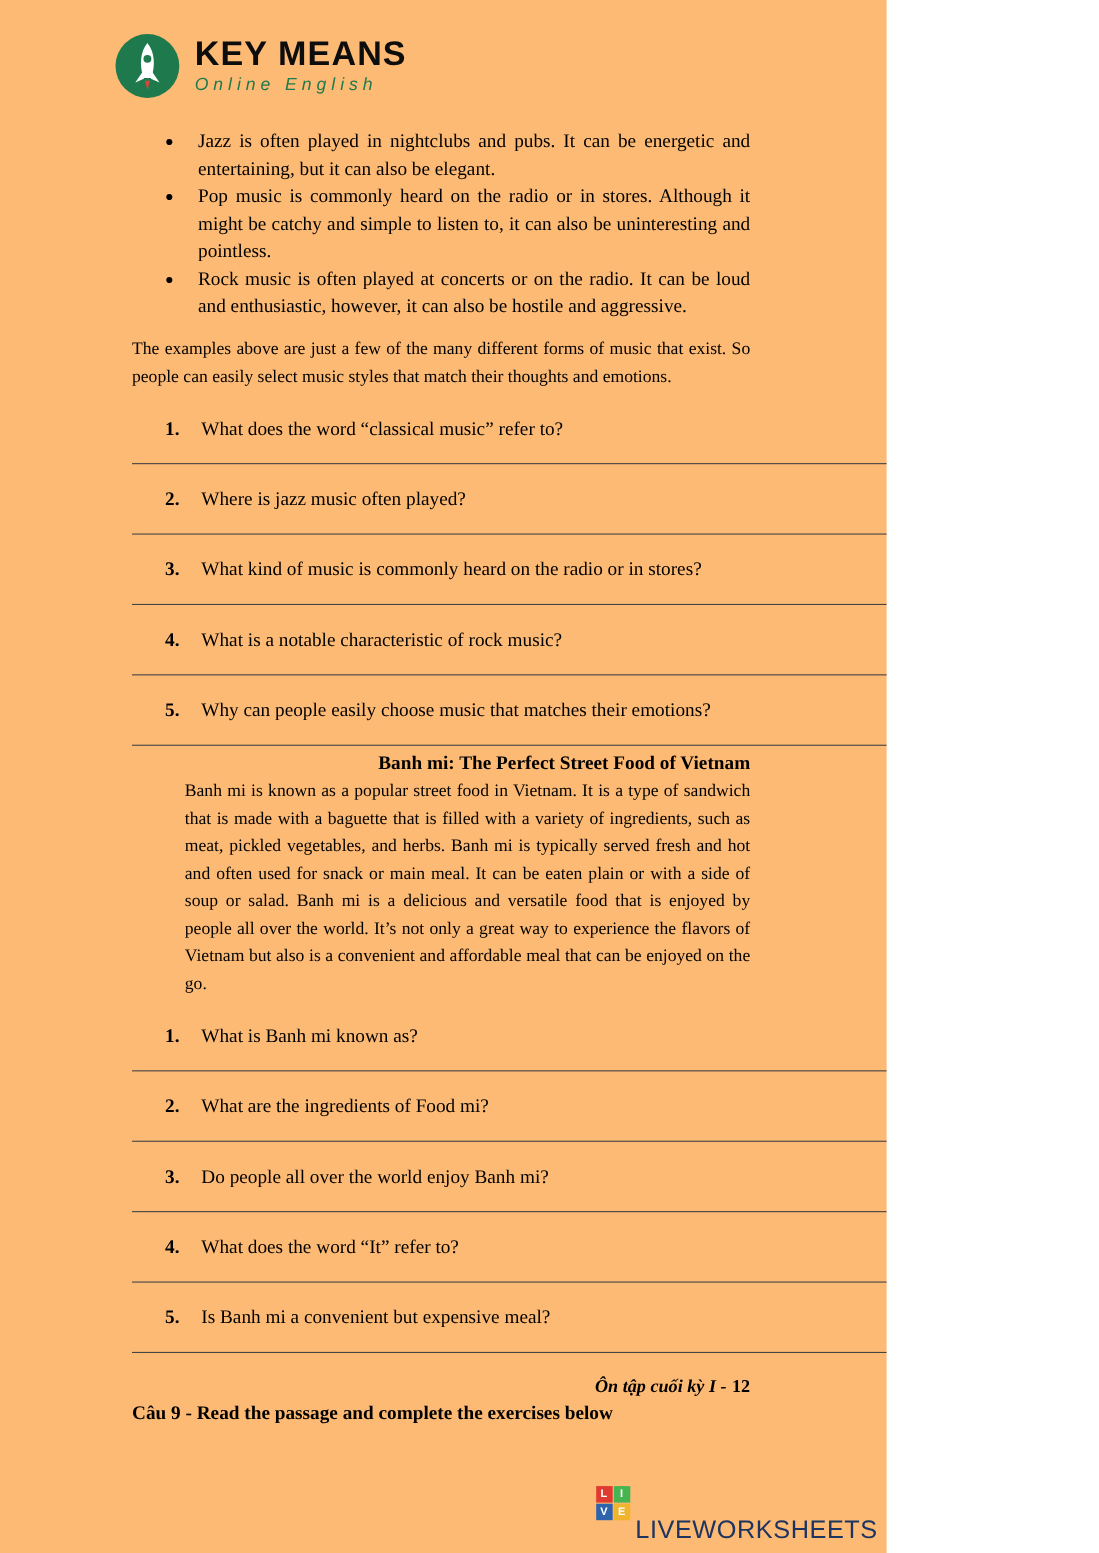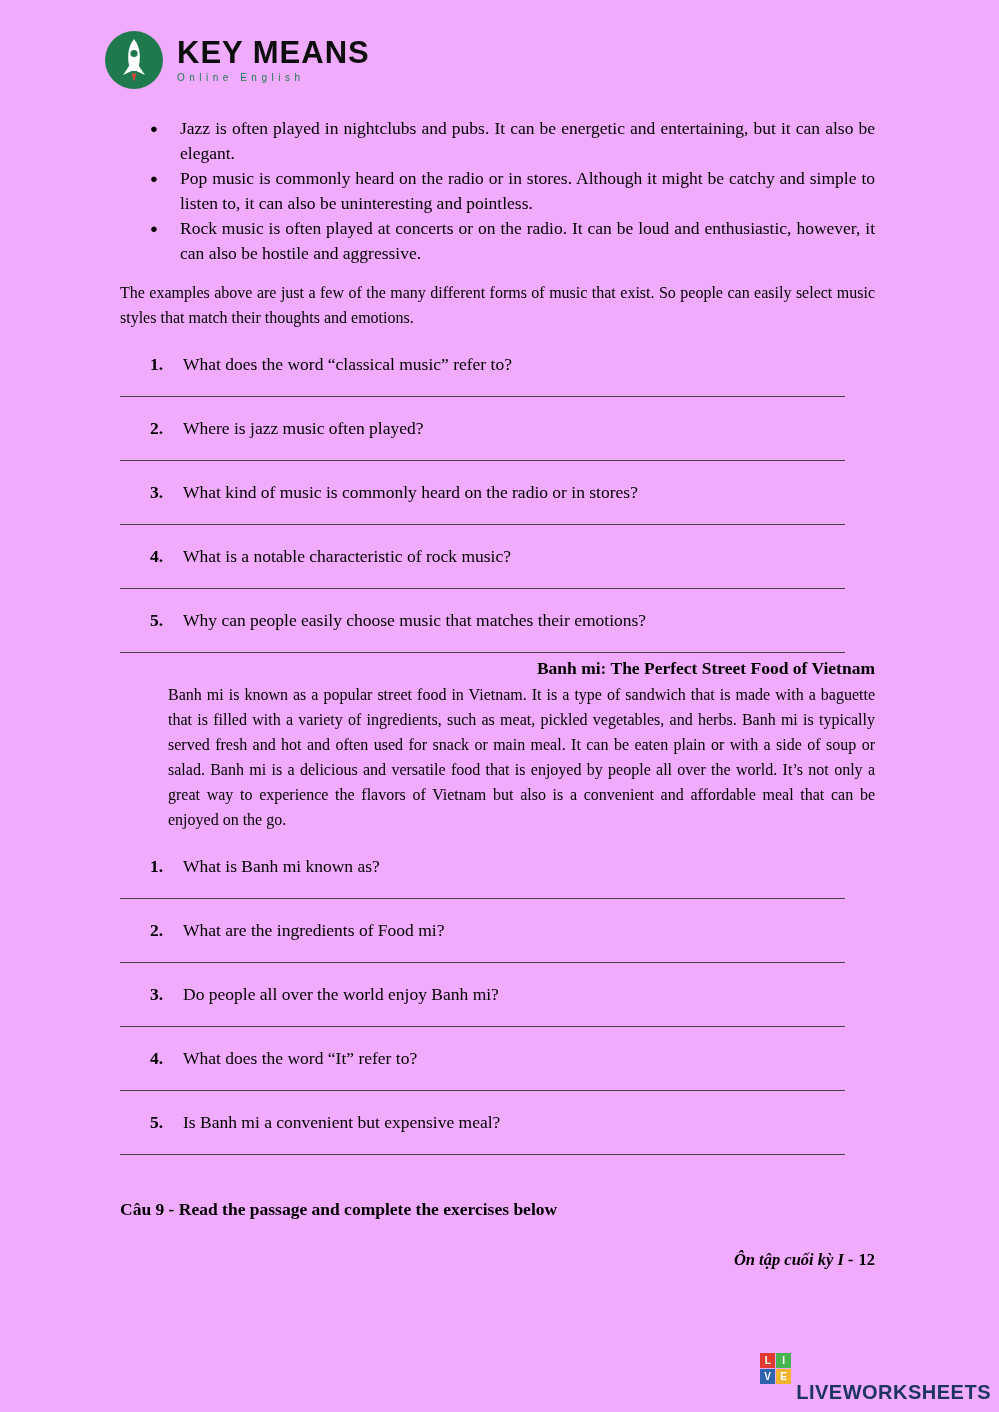--- a/index.html
+++ b/index.html
@@ -1,37 +1,37 @@
 <!DOCTYPE html>
 <html><head>
 <meta charset="utf-8">
 <style>
   * { box-sizing: border-box; }
   html,body { margin:0; padding:0; background:#ffffff; }
   .page {
     position: relative;
-    width: 999px;
+    width: 806px;
     height: 1412px;
-    background: #f0abfc;
+    background: #fdba74;
     font-family: "Liberation Serif", "DejaVu Serif", serif;
     color: #000;
     overflow: hidden;
   }
   .content { padding: 30px 124px 0 120px; }
 
   
   .brand { display:flex; align-items:center; gap:13px; margin-left:-16px; }
   .brand-logo { width:60px; height:60px; flex:none; display:block; }
   .brand-name {
     font-family:"Liberation Sans", sans-serif;
     font-weight:bold; font-size:31px; letter-spacing:1px; color:#0d0d0d; line-height:1.05;
   }
   .brand-subtitle {
     font-family:"Liberation Sans", sans-serif;
-    font-size:10px; color:#1e7a4c; letter-spacing:4.5px; margin-top:3px; font-weight:500;
+    font-size:16px; color:#1e7a4c; letter-spacing:4.5px; margin-top:3px; font-weight:500;font-style:italic;
   }
 
   
   .bullets { list-style:none; margin:26px 0 0 30px; padding:0; }
   .bullet { display:flex; font-size:17.5px; line-height:25px; text-align:justify; }
   .marker { width:30px; flex:none; font-size:13px; line-height:25px; }
   .btext { flex:1; }
 
   .para { margin:14px 0 0 0; font-size:16px; line-height:25px; text-align:justify; }
 
@@ -57,21 +57,21 @@
   .lw-tiles { display:grid; grid-template-columns:15px 15px; grid-auto-rows:15px; gap:1px; }
   .tile {
     color:#fff; font-family:"Liberation Sans", sans-serif; font-weight:bold; font-size:10px;
     display:flex; align-items:center; justify-content:center;
   }
   .tile-0 { background:#e0392f; }
   .tile-1 { background:#46b450; }
   .tile-2 { background:#2e63ad; }
   .tile-3 { background:#f0b42e; }
   .lw-word {
-    font-family:"Liberation Sans", sans-serif; font-weight:bold; font-size:20px;
+    font-family:"Liberation Sans", sans-serif; font-weight:normal; font-size:23px;
     color:#1d3461; letter-spacing:0.5px;margin-top:48px;
   }
 </style>
 </head>
 <body>
 
 <div class="page">
   <div class="content">
 
     <header class="brand">

